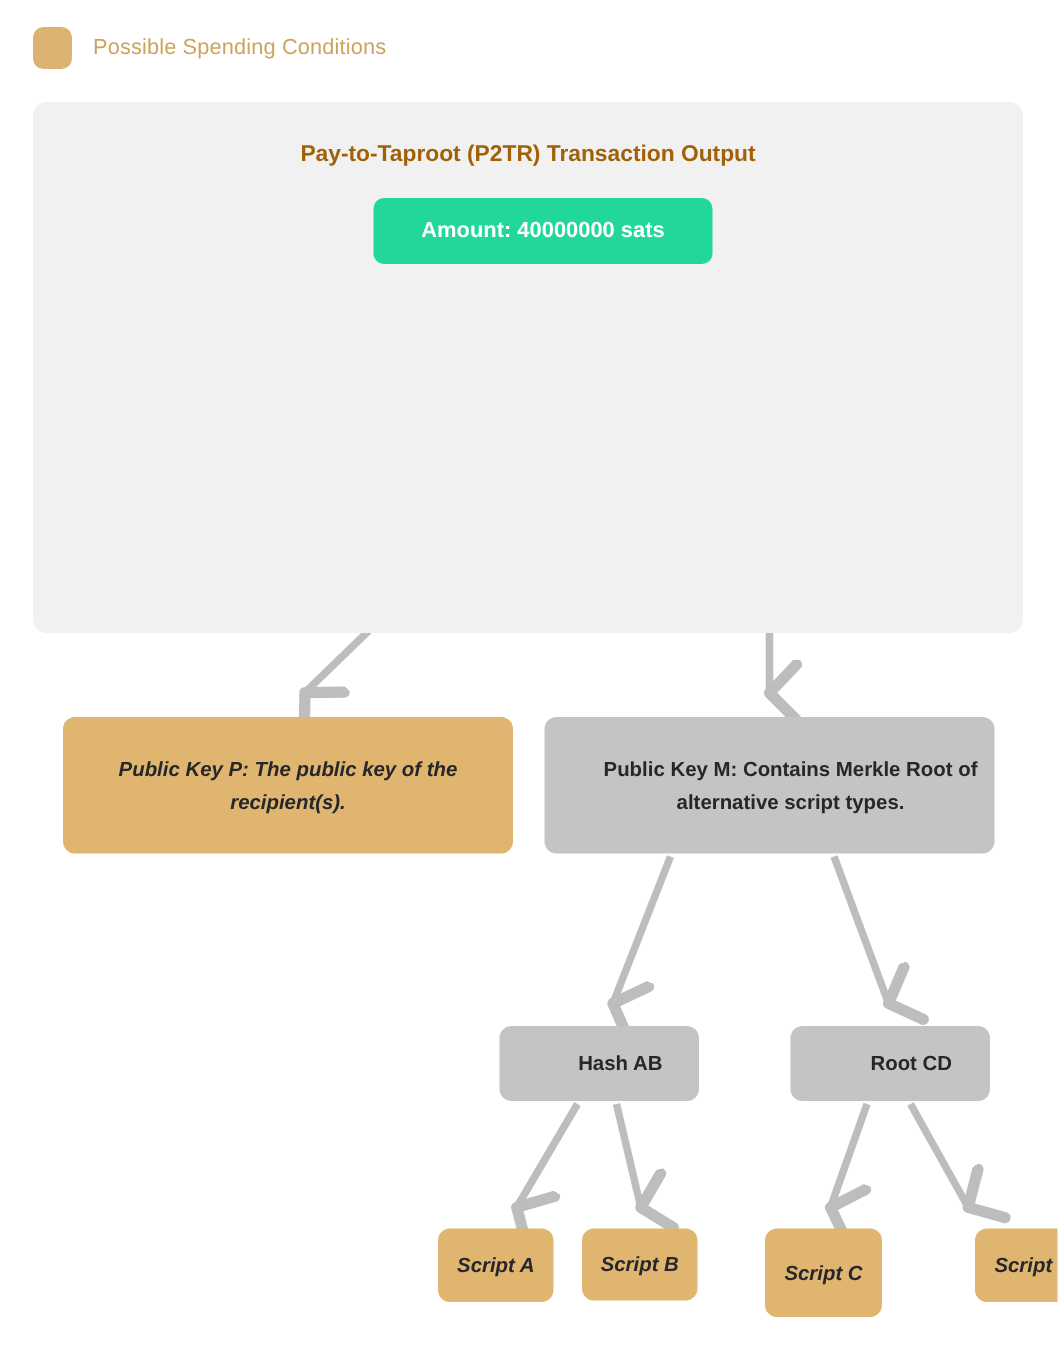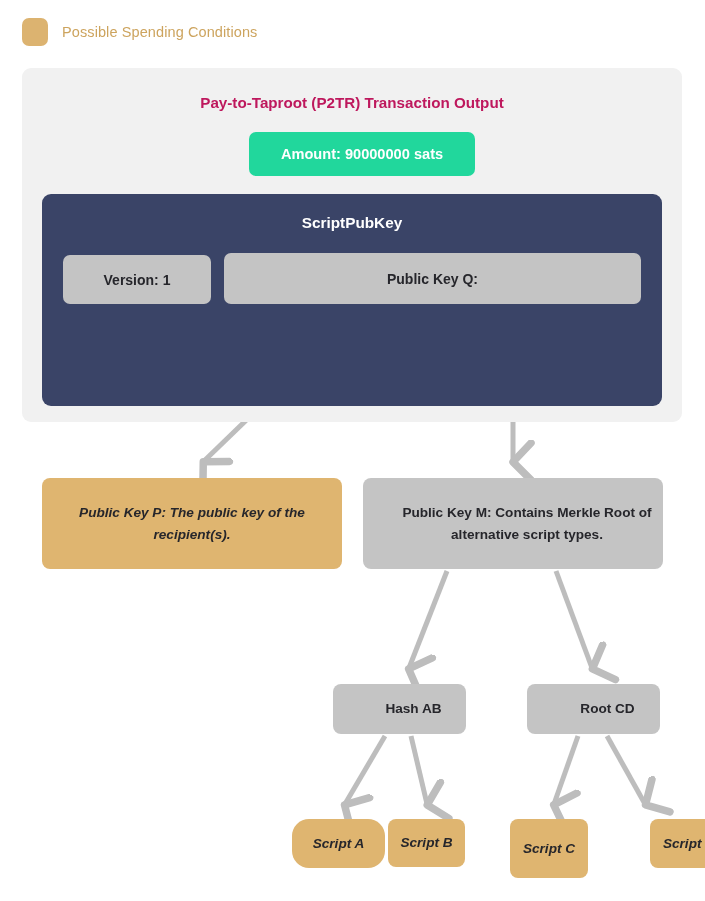--- a/index.html
+++ b/index.html
@@ -26,21 +26,21 @@
   }
 
   
   .panel {
     position: absolute; left: 22px; top: 68px;
     width: 660px; height: 354px;
     background: #f1f1f1; border-radius: 9px;
   }
   .panel-title {
     position: absolute; left: 0; top: 26px; width: 100%;
-    text-align: center; font-size: 15.2px; font-weight: bold; color: #be185d;
+    text-align: center; font-size: 15.2px; font-weight: bold; color: #a16207;
   }
   .amount-badge {
     position: absolute; left: 227px; top: 64px;
     width: 226px; height: 44px;
     background: #21d79c; border-radius: 7px;
     display: flex; align-items: center; justify-content: center;
     color: #ffffff; font-size: 14.6px; font-weight: bold;
   }
 
   
@@ -68,21 +68,21 @@
     text-align: center; line-height: 1.55;
     font-size: 13.6px; font-weight: bold; color: #26262b;
   }
   .node.tan  { background: #dfb570; font-style: italic; }
   .node.gray { background: #c4c4c4; padding-left: 28px; }
 
   .node-p    { left: 42px;  top: 478px; width: 300px; height: 91px; }
   .node-m    { left: 363px; top: 478px; width: 300px; height: 91px; }
   .node-hab  { left: 333px; top: 684px; width: 133px; height: 50px; }
   .node-hcd  { left: 527px; top: 684px; width: 133px; height: 50px; }
-  .node-sa   { left: 292px; top: 819px; width: 93px;  height: 49px; border-radius: 17px; }
+  .node-sa   { left: 292px; top: 819px; width: 77px;  height: 49px; }
   .node-sb   { left: 388px; top: 819px; width: 77px;  height: 48px; }
   .node-sc   { left: 510px; top: 819px; width: 78px;  height: 59px; }
   .node-sd   { left: 606px; top: 819px; width: 78px;  height: 49px; margin-left: 44px; }
 
   svg.arrows {
     position: absolute; left: 0; top: 0; width: 705px; height: 901px;
     pointer-events: none;
   }
 </style>
 </head>
@@ -108,27 +108,22 @@
       <path d="M556,571 L592,668"></path>
       <path d="M385,736 L345,804"></path>
       <path d="M411,736 L427,804"></path>
       <path d="M578,736 L554,804"></path>
       <path d="M607,736 L645,804"></path>
     </g>
   </svg>
 
   <div class="panel">
     <div class="panel-title">Pay-to-Taproot (P2TR) Transaction Output</div>
-    <div class="amount-badge">Amount: 90000000 sats</div>
+    <div class="amount-badge">Amount: 40000000 sats</div>
 
-    <div class="spk">
-      <div class="spk-title">ScriptPubKey</div>
-      <div class="chip chip-version">Version: 1</div>
-      <div class="chip chip-q">Public Key Q:</div>
-    </div>
   </div>
 
   <div class="node tan node-p">Public Key P: The public key of the recipient(s).</div>
   <div class="node gray node-m">Public Key M: Contains Merkle Root of alternative script types.</div>
 
   <div class="node gray node-hab">Hash AB</div>
   <div class="node gray node-hcd">Root CD</div>
 
   <div class="node tan node-sa">Script A</div>
   <div class="node tan node-sb">Script B</div>

